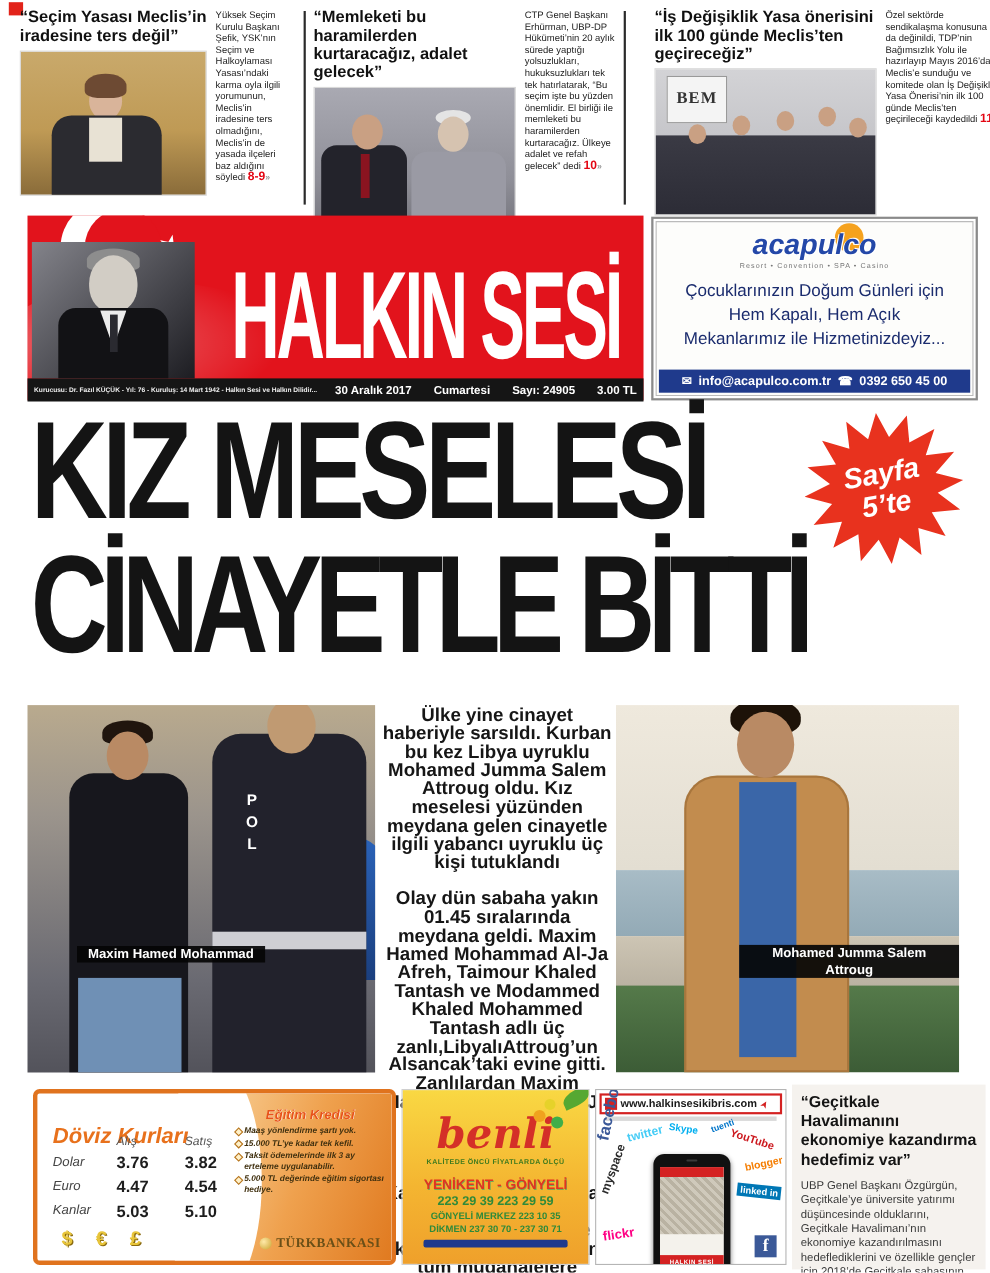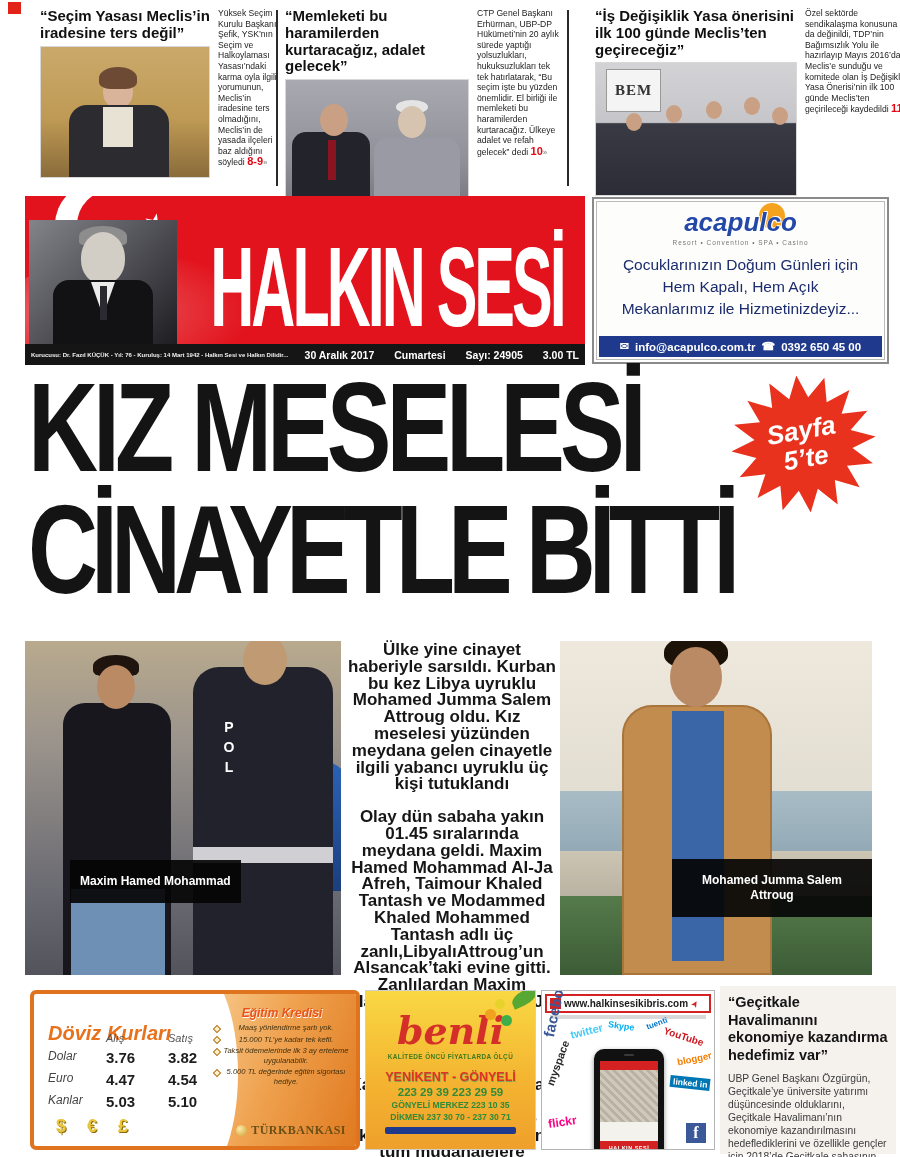--- a/index.html
+++ b/index.html
@@ -107,21 +107,21 @@
   .pv-sky{position:absolute;left:0;top:0;right:0;height:150px;background:linear-gradient(180deg,#efe9dd,#e3ded2);}
   .pv-sea{position:absolute;left:0;top:150px;right:0;height:60px;background:linear-gradient(180deg,#a8bcc6,#93aab6);}
   .pv-city{position:absolute;left:0;top:210px;right:0;height:50px;background:linear-gradient(180deg,#cdc5b4,#b8b0a0);}
   .pv-trees{position:absolute;left:0;top:255px;right:0;bottom:0;background:linear-gradient(180deg,#557a4a,#3c5c36);}
   .pv-head{position:absolute;left:110px;top:6px;width:52px;height:60px;border-radius:50%;background:#b98a64;}
   .pv-hair{position:absolute;left:104px;top:-6px;width:64px;height:34px;border-radius:50% 50% 40% 40%;background:#1d1208;}
   .pv-vest{position:absolute;left:62px;top:64px;width:150px;height:270px;background:#c28c4e;border-radius:30px 30px 0 0;
            box-shadow:inset 0 0 0 2px rgba(90,50,10,0.25);}
   .pv-shirt{position:absolute;left:112px;top:70px;width:52px;height:250px;background:#3a66a8;}
   .cap{position:absolute;background:rgba(5,5,5,0.92);color:#fff;font-weight:bold;font-size:12px;line-height:15px;
-       text-align:center;padding:14px 10px;z-index:4;}
+       text-align:center;padding:0 10px;z-index:4;}
   .cap-left{left:45px;top:219px;}
   .cap-right{left:112px;top:218px;}
   .mid-text{position:absolute;left:348px;top:642px;width:208px;font-weight:bold;font-size:17px;
             line-height:16.8px;color:#161616;text-align:center;}
   .mid-text p{margin:0 0 16px 0;}
 
   
   .bank-ad{position:absolute;left:30px;top:990px;width:330px;height:160px;background:#fff;
            border:4px solid #e0731e;border-radius:6px;overflow:hidden;}
   .bank-right{position:absolute;right:0;top:0;width:148px;height:100%;
@@ -131,22 +131,22 @@
   .bank-table{position:absolute;left:14px;top:38px;display:grid;grid-template-columns:58px 62px 62px;row-gap:5px;}
   .bt-h{font-size:11px;font-style:italic;color:#555;}
   .bt-name{font-size:12px;font-style:italic;color:#444;}
   .bt-val{font-size:15px;font-weight:bold;color:#1d1d1d;}
   .bank-syms{position:absolute;left:22px;top:122px;font-size:18px;font-weight:bold;color:#e8c53a;
              text-shadow:1px 1px 0 #8a6a10;letter-spacing:8px;}
   .credit{position:absolute;right:6px;top:12px;width:136px;}
   .credit-title{color:#e8531a;font-weight:bold;font-style:italic;font-size:12px;text-align:center;
                 text-shadow:0.5px 0.5px 0 #fff;margin-bottom:3px;}
   .credit ul{margin:0;padding:0;list-style:none;}
-  .credit li{font-size:7.6px;font-style:italic;font-weight:normal;color:#40300f;line-height:9.6px;
-             padding-left:8px;position:relative;margin-bottom:2px;text-align:center;}
+  .credit li{font-size:7.6px;font-style:italic;font-weight:bold;color:#40300f;line-height:9.6px;
+             padding-left:8px;position:relative;margin-bottom:2px;}
   .credit li::before{content:"";position:absolute;left:0;top:2.5px;width:4px;height:4px;background:#fff1c8;
              border:1px solid #b5731e;transform:rotate(45deg);}
   .bank-brand{position:absolute;right:10px;bottom:8px;display:flex;align-items:center;gap:4px;
               color:#6a4f17;font-weight:bold;font-size:12px;font-family:"Liberation Serif",serif;letter-spacing:0.5px;}
   .bank-emblem{width:11px;height:11px;border-radius:50%;background:radial-gradient(circle at 35% 35%,#ffe9a8,#caa22e);}
 
   .benli-ad{position:absolute;left:365px;top:990px;width:171px;height:160px;
             background:linear-gradient(180deg,#f9d843 0%,#f4b531 55%,#efa02b 100%);
             border:1px solid #cfcfcf;text-align:center;overflow:hidden;}
   .benli-brand{position:relative;display:inline-block;margin-top:22px;font-family:"DejaVu Serif",serif;
@@ -199,21 +199,21 @@
   .bs-head{font-weight:bold;font-size:14.5px;line-height:17.5px;color:#141414;margin-bottom:8px;}
   .bs-body{font-size:10.3px;line-height:13px;color:#3a3a3a;}
 </style>
 </head>
 <body>
 
 <div id="page">
 
   <div class="corner-mark"></div>
 
-  <div class="tstory" style="left:40px;width:246px;">
+  <div class="tstory" style="left:18px;width:246px;">
     <div class="ts-row">
       <div class="ts-left" style="width:172px;">
         <div class="ts-head">“Seçim Yasası Meclis’in iradesine ters değil”</div>
         <div class="ts-photo ph1" style="width:170px;height:132px;">
           <div class="fig-head f-head"></div>
           <div class="f-hair"></div>
           <div class="f-suit"></div>
           <div class="f-blouse"></div>
         </div>
       </div>

